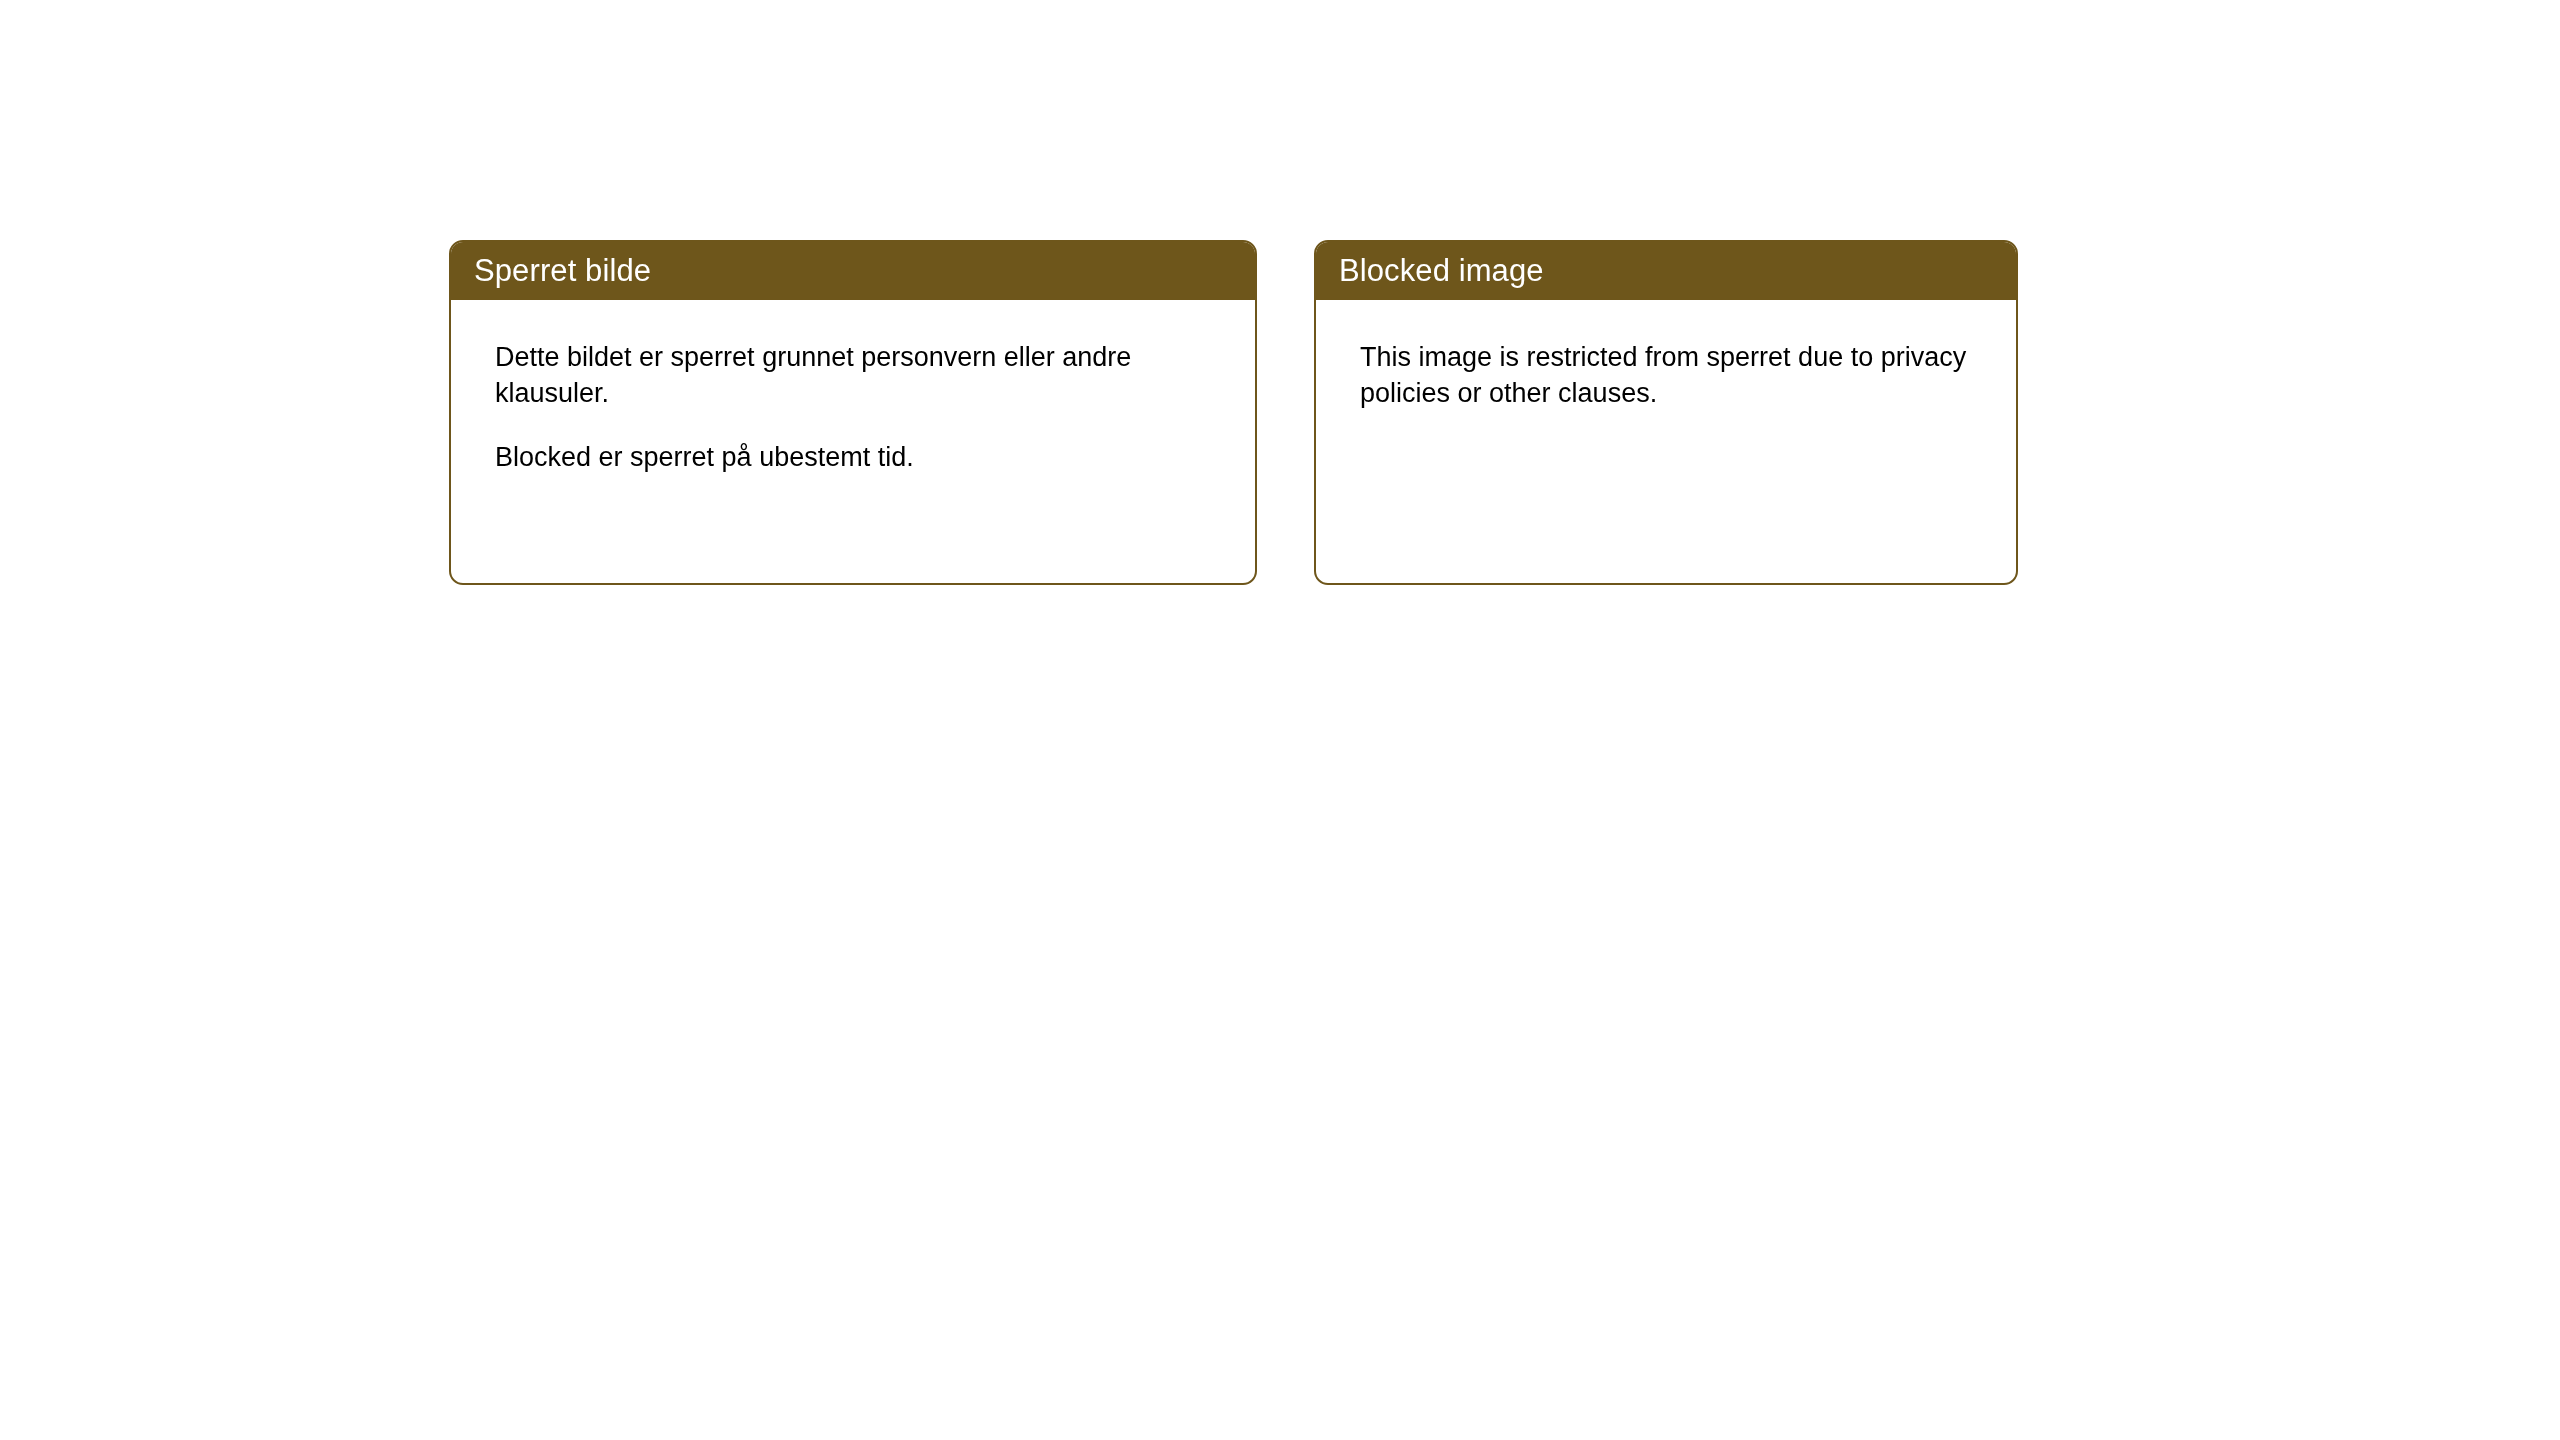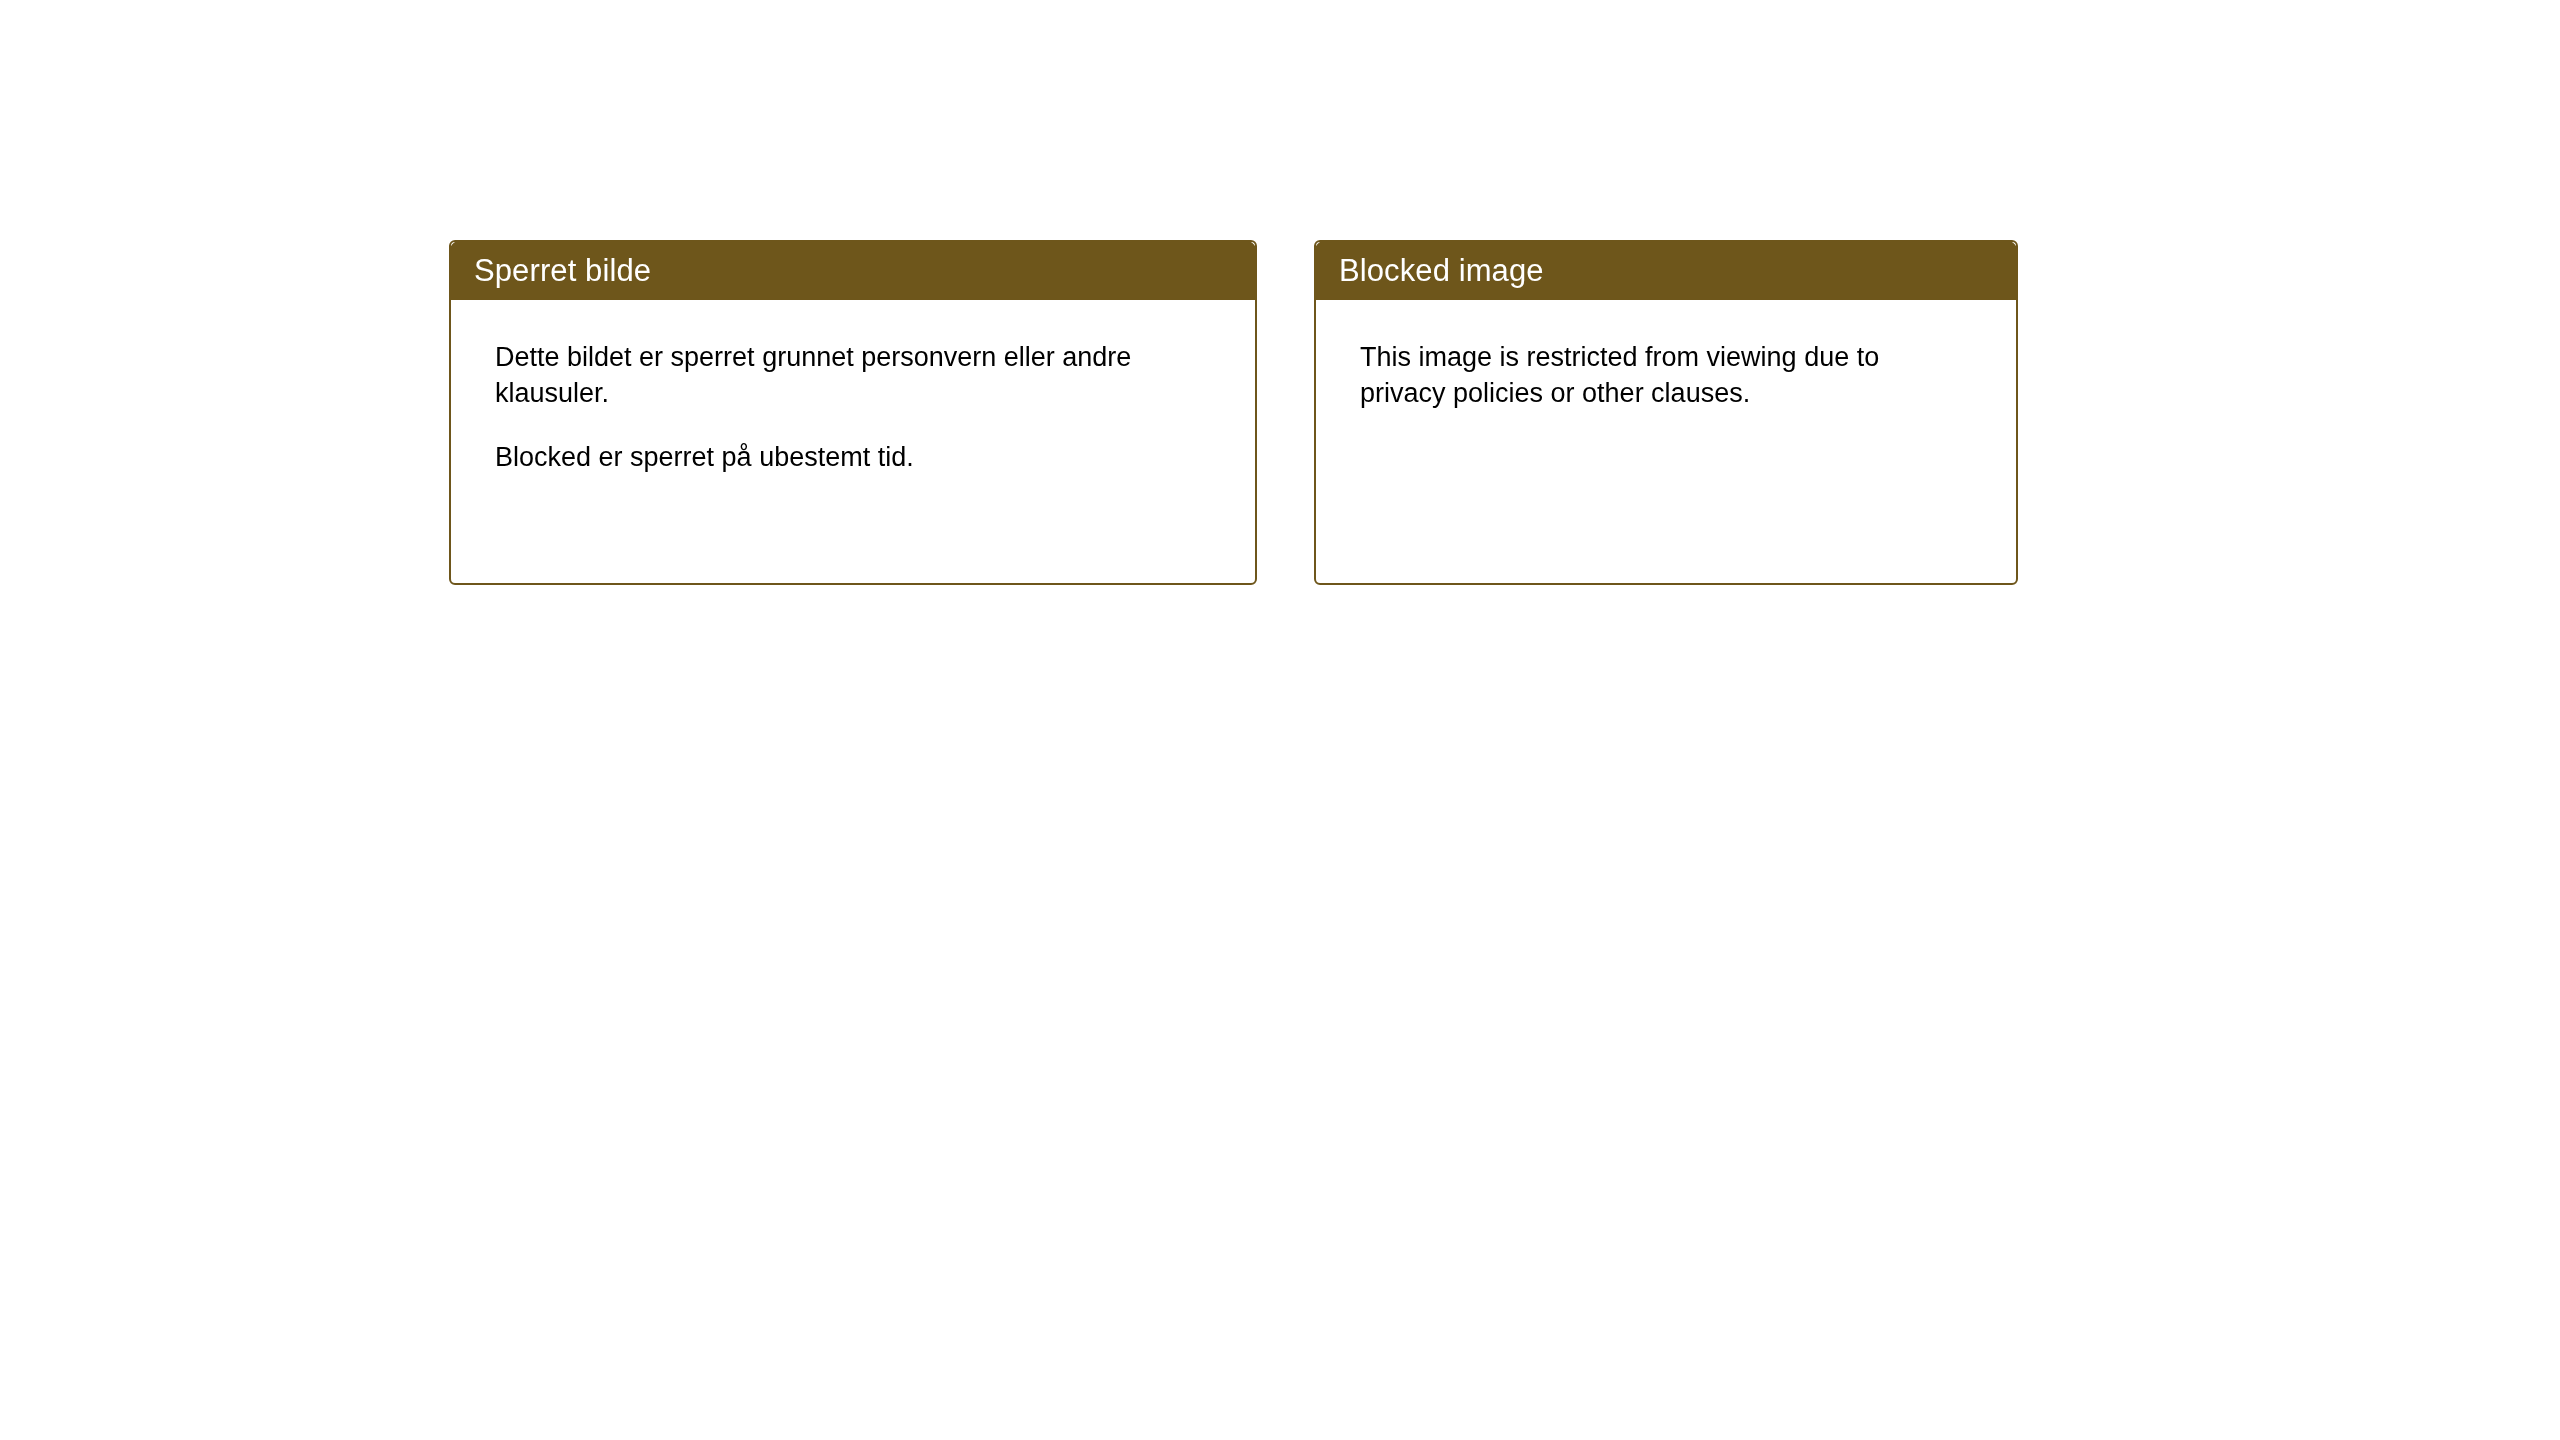--- a/index.html
+++ b/index.html
@@ -22,21 +22,21 @@
     top: 0;
     width: 2560px;
     height: 1440px;
   }
 
   .notice-card {
     position: absolute;
     box-sizing: border-box;
     background: #ffffff;
     border: 2px solid #6e561b;
-    border-radius: 6px;
+    border-radius: 14px;
     overflow: hidden;
   }
 
   .notice-card.norwegian {
     left: 449px;
     top: 240px;
     width: 808px;
     height: 345px;
   }
 
@@ -101,17 +101,17 @@
       <p class="body-paragraph">Dette bildet er sperret grunnet personvern eller andre klausuler.</p>
       <p class="body-paragraph second">Blocked er sperret på ubestemt tid.</p>
     </div>
   </div>
 
   <div class="notice-card english">
     <div class="card-header">
       <span class="card-title">Blocked image</span>
     </div>
     <div class="card-body">
-      <p class="body-paragraph">This image is restricted from viewing due to privacy policies or other clauses.</p>
+      <p class="body-paragraph">This image is restricted from sperret due to privacy policies or other clauses.</p>
     </div>
   </div>
 
 </div>
 
 </body></html>

